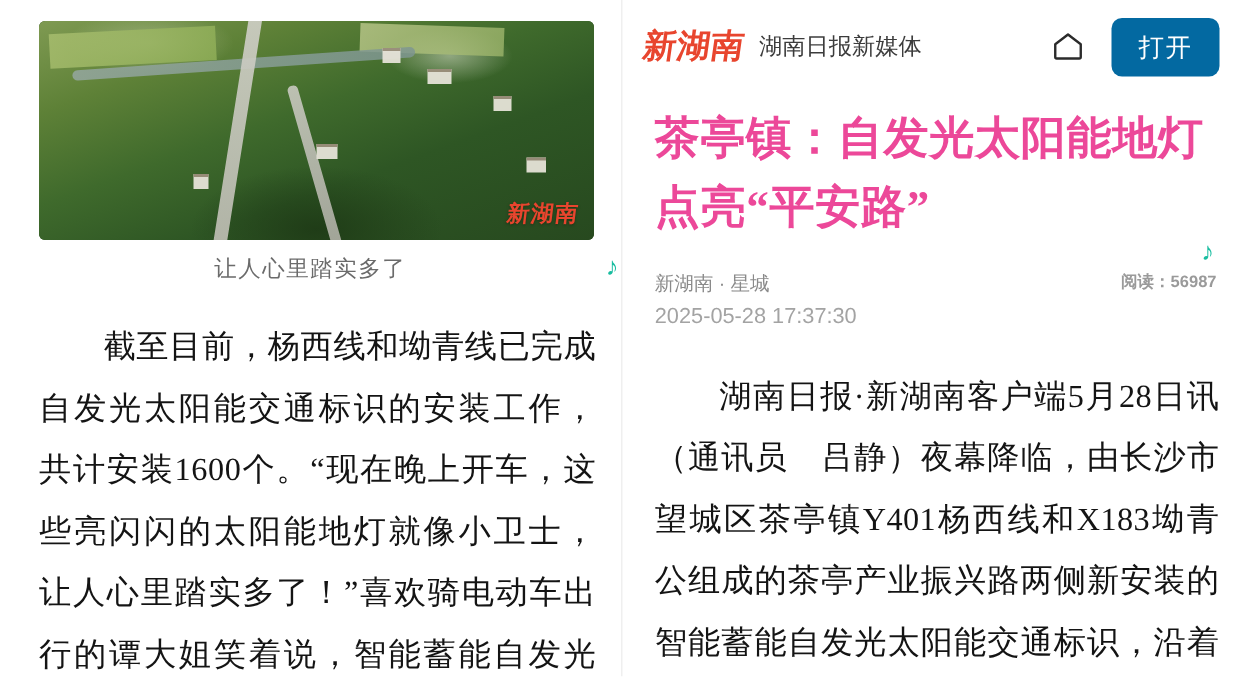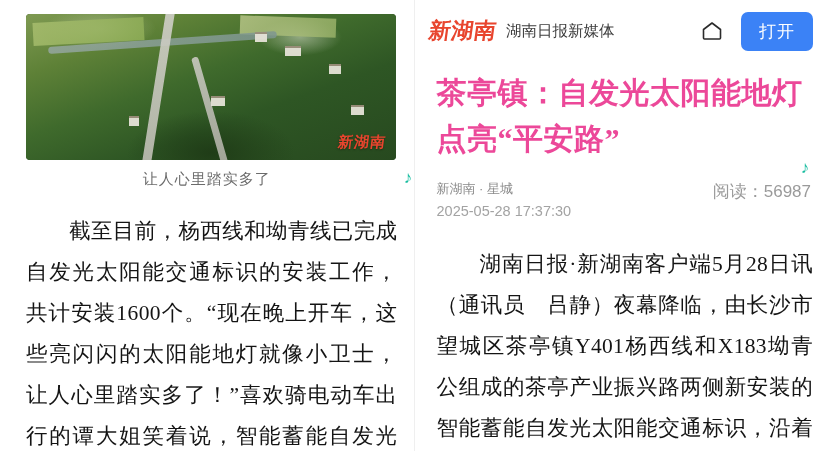--- a/index.html
+++ b/index.html
@@ -190,21 +190,21 @@
   .home-icon {
     width: 30px;
     height: 30px;
     margin-right: 14px;
     display: flex;
     align-items: center;
     justify-content: center;
     color: #2b2b2b;
   }
   .open-btn {
-    background: #3b82f6;
+    background: #0369a1;
     color: #ffffff;
     font-size: 17px;
     border: none;
     border-radius: 7px;
     padding: 8px 18px;
     cursor: pointer;
     letter-spacing: 1px;
   }
   .headline {
     margin: 8px 18px 0 22px;
@@ -225,23 +225,24 @@
     font-size: 13px;
     color: #8a8a8a;
     line-height: 22px;
   }
   .meta-time {
     font-size: 14.5px;
     color: #a3a3a3;
     line-height: 22px;
   }
   .meta-right {
-    font-size: 17px;
+    font-size: 11px;
     color: #9a9a9a;
     padding-top: 2px;
+    font-weight: bold;
   }
   .right-music {
     position: absolute;
     right: 14px;
     top: 158px;
     width: 20px;
     height: 20px;
     color: #19bda0;
     font-size: 17px;
     line-height: 20px;

